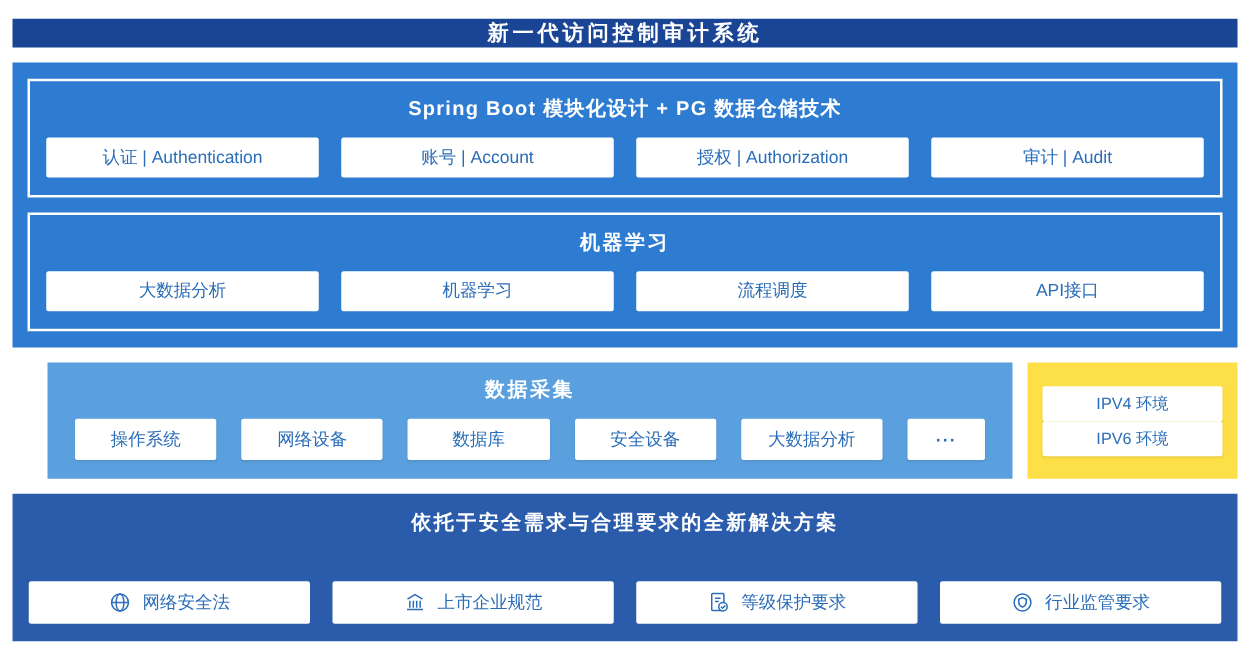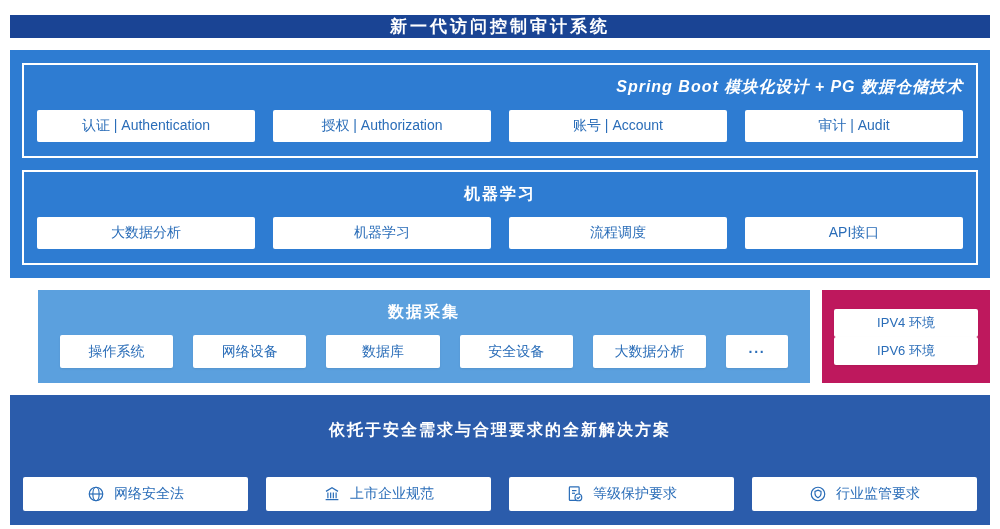--- a/index.html
+++ b/index.html
@@ -30,21 +30,21 @@
   }
   .sub-block {
     border: 2px solid #ffffff;
     padding: 9px 13px 14px 13px;
   }
   .sub-title {
     color: #fff; text-align: center; font-weight: bold;
     font-size: 16px; letter-spacing: 2px;
     padding: 3px 0 12px 0;
   }
-  .sub-title.italic { font-style: italic; letter-spacing: 1px; text-align: right; }
+  .sub-title.italic { letter-spacing: 1px; }
 
   .row { display: flex; gap: 18px; }
   .white-box {
     background: #ffffff; height: 32px; flex: 1;
     display: flex; align-items: center; justify-content: center;
     color: #2a6db8; font-size: 14px; border-radius: 2px;
     white-space: nowrap;
     text-align: right;
   }
 
@@ -52,30 +52,30 @@
   .mid { display: flex; gap: 12px; margin-left: 28px; }
   .collection {
     flex: 1; background: #5ba0de;
     padding: 9px 22px 15px 22px;
   }
   .collection .row { gap: 20px; }
   .collection .white-box { height: 33px; box-shadow: 0 1px 2px rgba(0,0,0,0.08); }
   .white-box.dots { flex: 0 0 62px; font-weight: bold; letter-spacing: 1px; }
 
   .env {
-    flex: 0 0 168px; background: #be185d;
+    flex: 0 0 168px; background: #fde047;
     padding: 13px 12px;
     display: flex; flex-direction: column; justify-content: center; gap: 0;
   }
   .env .white-box { flex: 0 0 auto; height: 28px; font-size: 13px; box-shadow: 0 1px 2px rgba(0,0,0,0.08); }
 
   
   .solution {
     background: #2b5cab;
-    padding: 22px 13px 14px 13px;
+    padding: 10px 13px 14px 13px;
   }
   .solution .row { gap: 18px; margin-top: 24px; }
   .solution .white-box { height: 34px; gap: 9px; }
   .sol-icon { display: inline-flex; width: 18px; height: 18px; flex: 0 0 18px; }
   .sol-icon svg { width: 18px; height: 18px; }
 </style>
 </head>
 <body>
 
 <div class="page">
@@ -83,22 +83,22 @@
   <div class="banner">
     <span>新一代访问控制审计系统</span>
   </div>
 
   <div class="platform">
 
     <div class="sub-block">
       <div class="sub-title italic">Spring Boot 模块化设计 + PG 数据仓储技术</div>
       <div class="row">
         <div class="white-box">认证 | Authentication</div>
+        <div class="white-box">账号 | Account</div>
         <div class="white-box">授权 | Authorization</div>
-        <div class="white-box">账号 | Account</div>
         <div class="white-box">审计 | Audit</div>
       </div>
     </div>
 
     <div class="sub-block">
       <div class="sub-title">机器学习</div>
       <div class="row">
         <div class="white-box">大数据分析</div>
         <div class="white-box">机器学习</div>
         <div class="white-box">流程调度</div>

